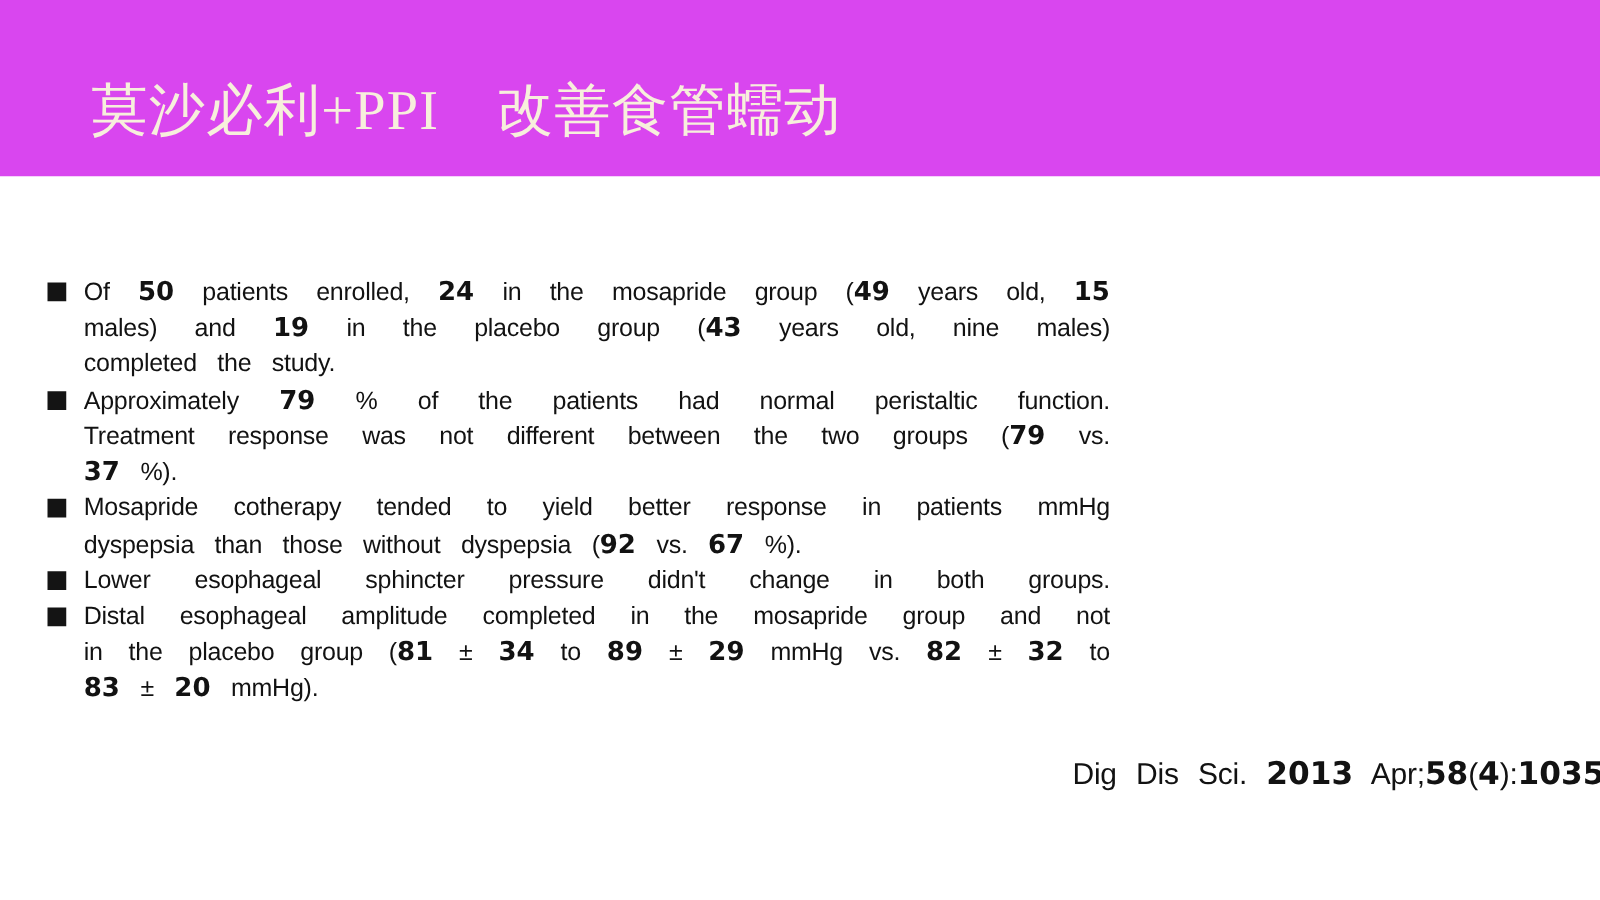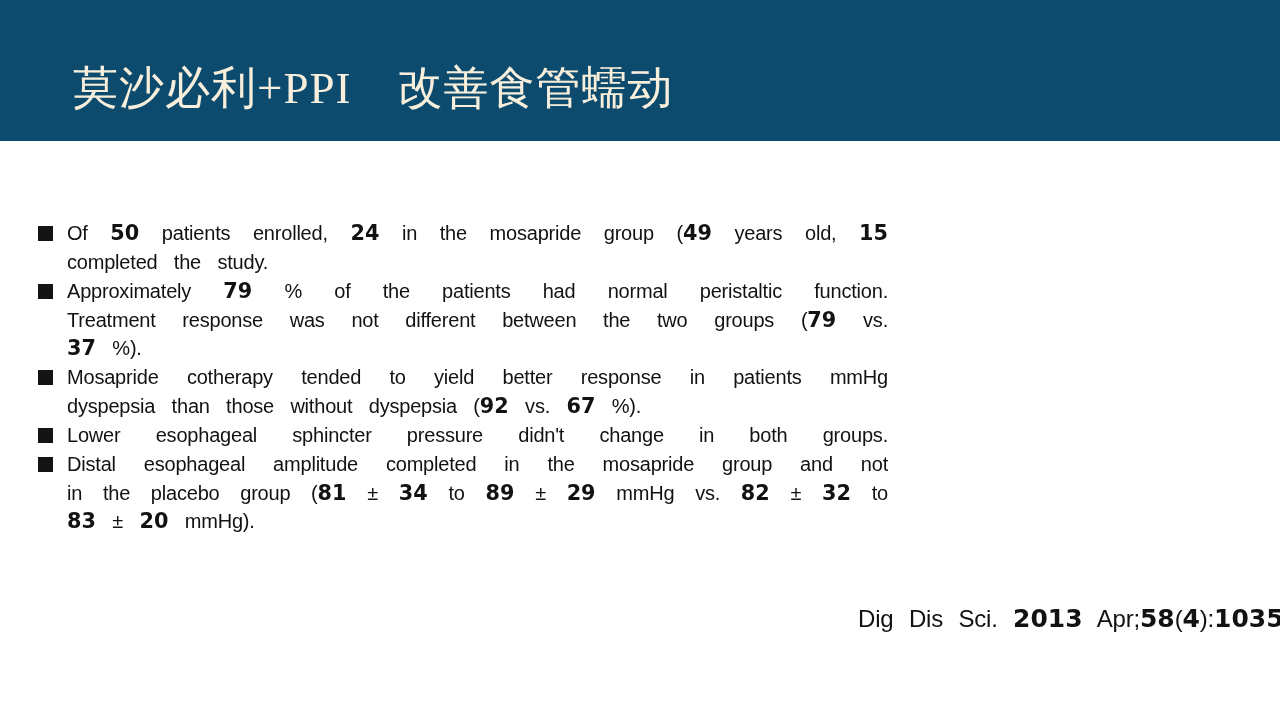--- a/index.html
+++ b/index.html
@@ -70,29 +70,30 @@
     white-space:nowrap;
     word-spacing:9px;
     letter-spacing:-0.2px;
   }
 </style>
 </head>
 <body>
 
 <div class="slide">
 
-  <div class="header" style="background: #0c4a6e;">
+  <div class="header" style="background: #d946ef;">
     <div class="title" style="color: rgb(247, 239, 220);">莫沙必利+PPI　改善食管蠕动</div>
   </div>
 
   <div class="bullets" style="color: rgb(18, 18, 18);">
 
     <div class="bullet">
       <span class="marker"></span>
       <div class="line j">Of <span class="num">50</span> patients enrolled, <span class="num">24</span> in the mosapride group (<span class="num">49</span> years old, <span class="num">15</span></div>
+      <div class="line j">males) and <span class="num">19</span> in the placebo group (<span class="num">43</span> years old, nine males)</div>
       <div class="line l">completed the study.</div>
     </div>
 
     <div class="bullet">
       <span class="marker"></span>
       <div class="line j">Approximately <span class="num">79</span> % of the patients had normal peristaltic function.</div>
       <div class="line j">Treatment response was not different between the two groups (<span class="num">79</span> vs.</div>
       <div class="line l"><span class="num">37</span> %).</div>
     </div>
 

